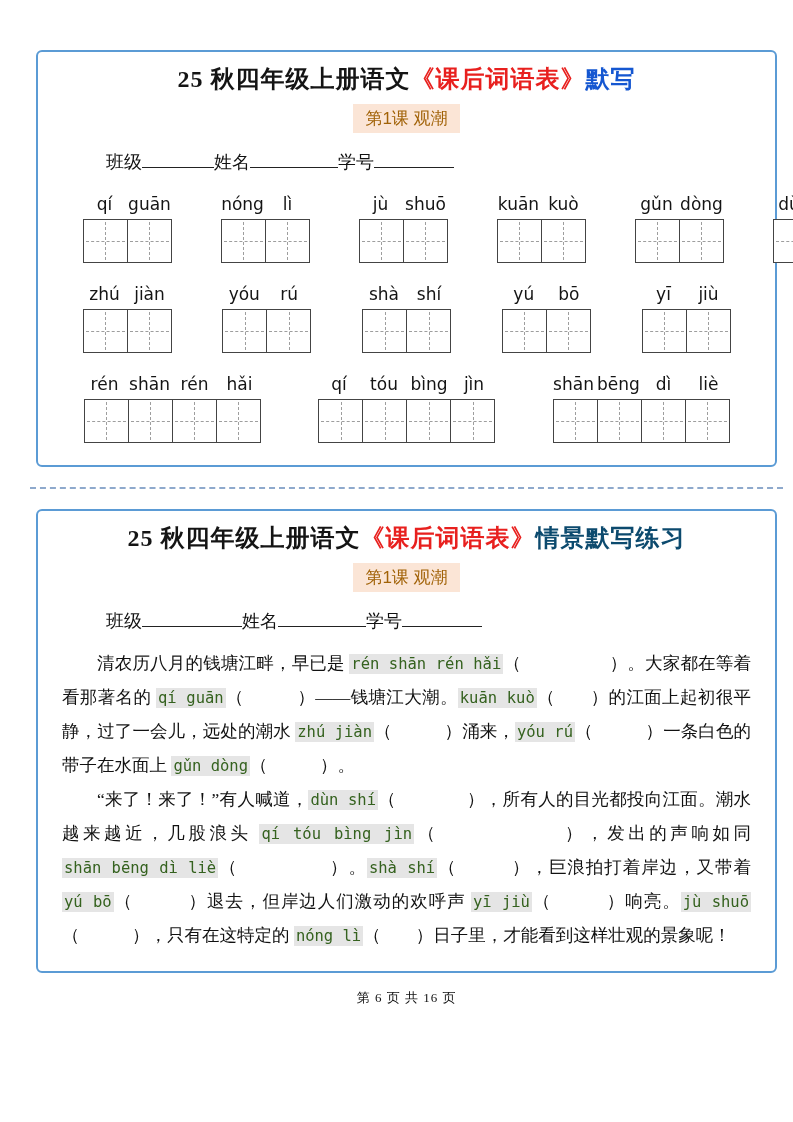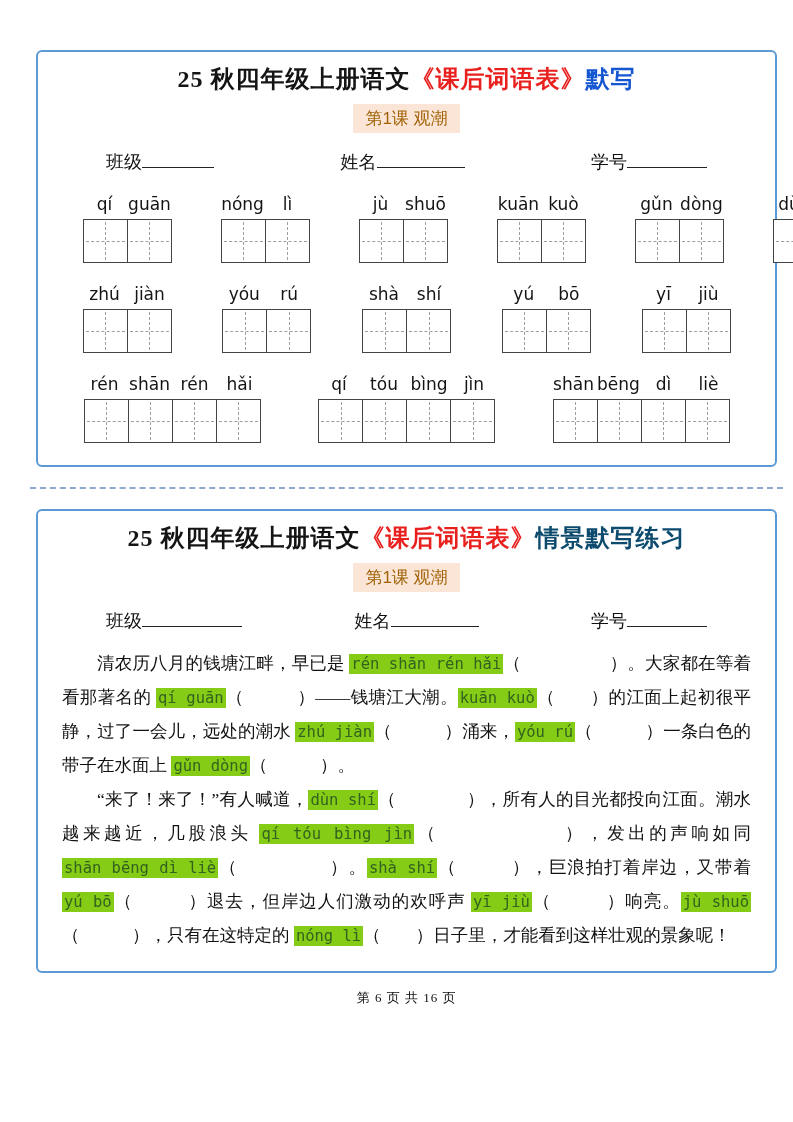--- a/index.html
+++ b/index.html
@@ -36,21 +36,20 @@
     display: inline-block;
     background: #fbe5d6;
     color: #a16207;
     font-family: "Liberation Sans", "DejaVu Sans", sans-serif;
     font-size: 17px;
     padding: 3px 12px;
   }
 
   .fields {
     display: flex;
-    justify-content: space-between;
     padding: 0 48px;
     margin-top: 16px;
     font-size: 18px;
   }
   .field { white-space: nowrap; }
   .u { display: inline-block; border-bottom: 1.5px solid #222; height: 1.05em; vertical-align: baseline; }
   .w72 { width: 72px; } .w88 { width: 88px; } .w80 { width: 80px; } .w100 { width: 100px; }
 
   .word-rows { margin-top: 20px; padding: 0 24px; }
   .word-row { display: flex; justify-content: space-between; margin-bottom: 21px; gap: 48px; }
@@ -88,21 +87,21 @@
     padding: 0 4px;
     font-size: 17.5px;
     line-height: 33px;
     text-align: justify;
     color: #111;
   }
   .para { text-indent: 2em; }
   .py {
     font-family: "DejaVu Sans Mono", "Liberation Mono", monospace;
     font-size: 15.5px;
-    background: #84cc16;
+    background: #e5e5e5;
     color: #35621f;
     padding: 1px 2px;
     white-space: nowrap;
   }
 
   .footer {
     text-align: center;
     margin-top: 16px;
     font-size: 13px;
     color: #111;

